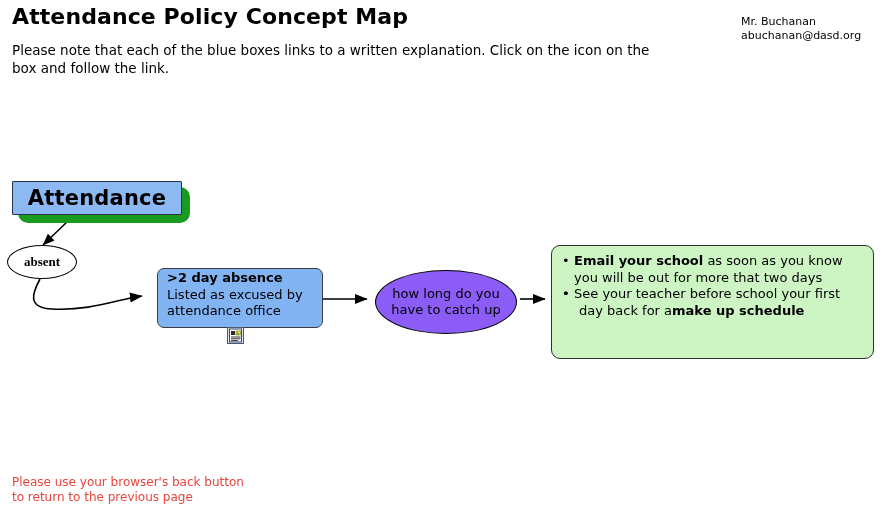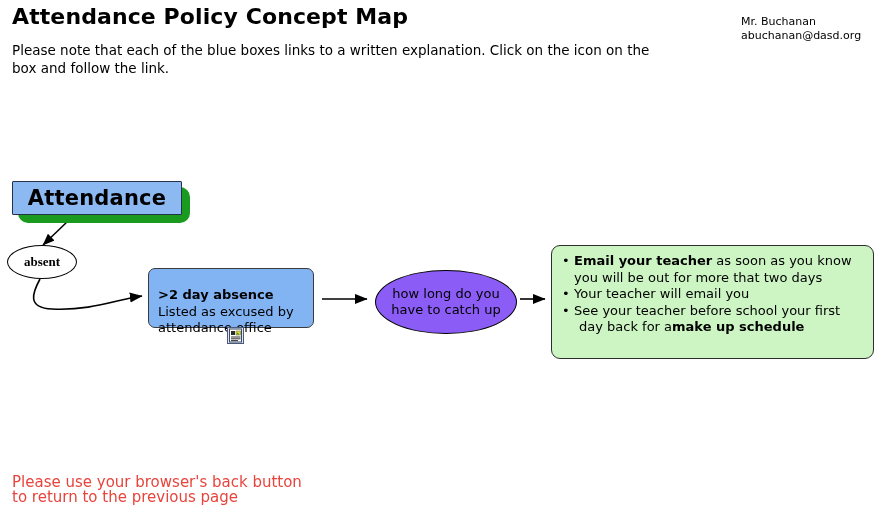--- a/index.html
+++ b/index.html
@@ -114,29 +114,29 @@
     font-family: Liberation Serif, serif;
   }
   #absent-label {
     font-size: 13px;
     font-weight: bold;
   }
 
   
   #absence-node {
     position: absolute;
-    left: 148px;
+    left: 157px;
     top: 268px;
     width: 166px;
     height: 60px;
     background: #82b4f4;
     border: 1px solid #3b3b3b;
     border-radius: 7px;
     box-sizing: border-box;
-    padding: 18px 0 0 9px;
+    padding: 1px 0 0 9px;
   }
   #absence-node .line {
     font-size: 13px;
     line-height: 16.5px;
   }
   #absence-node .line.strong {
     font-weight: bold;
   }
   #doc-icon {
     position: absolute;
@@ -201,21 +201,21 @@
     line-height: 16.5px;
   }
   #actions-list li b { font-weight: bold; }
   .indent-1 { padding-left: 5px; display: inline-block; }
 
   
   #footer-note {
     position: absolute;
     left: 12px;
     top: 475px;
-    font-size: 15px;
+    font-size: 12px;
     line-height: 14.5px;
     color: #e8443c;
   }
 </style>
 </head>
 <body>
 
 <div id="page-title">Attendance Policy Concept Map</div>
 <div id="intro-text">Please note that each of the blue boxes links to a written explanation. Click on the icon on the box and follow the link.</div>
 <div id="contact-block">
@@ -271,26 +271,25 @@
 
   <div id="howlong-node">
     <span class="line">how long do you</span>
     <span class="line">have to catch up</span>
   </div>
 
   <div id="actions-node">
     <ul id="actions-list">
       <li>
         <span class="bullet">•</span>
-        <b>Email your teacher</b><span> as soon as you know</span>
+        <b>Email your school</b><span> as soon as you know</span>
         <div>you will be out for more that two days</div>
       </li>
       <li>
         <span class="bullet">•</span>
-        <span>Your teacher will email you</span>
       </li>
       <li>
         <span class="bullet">•</span>
         <span>See your teacher before school your first</span>
         <div><span class="indent-1">day back for a </span><b>make up schedule</b></div>
       </li>
     </ul>
   </div>
 
 </div>

